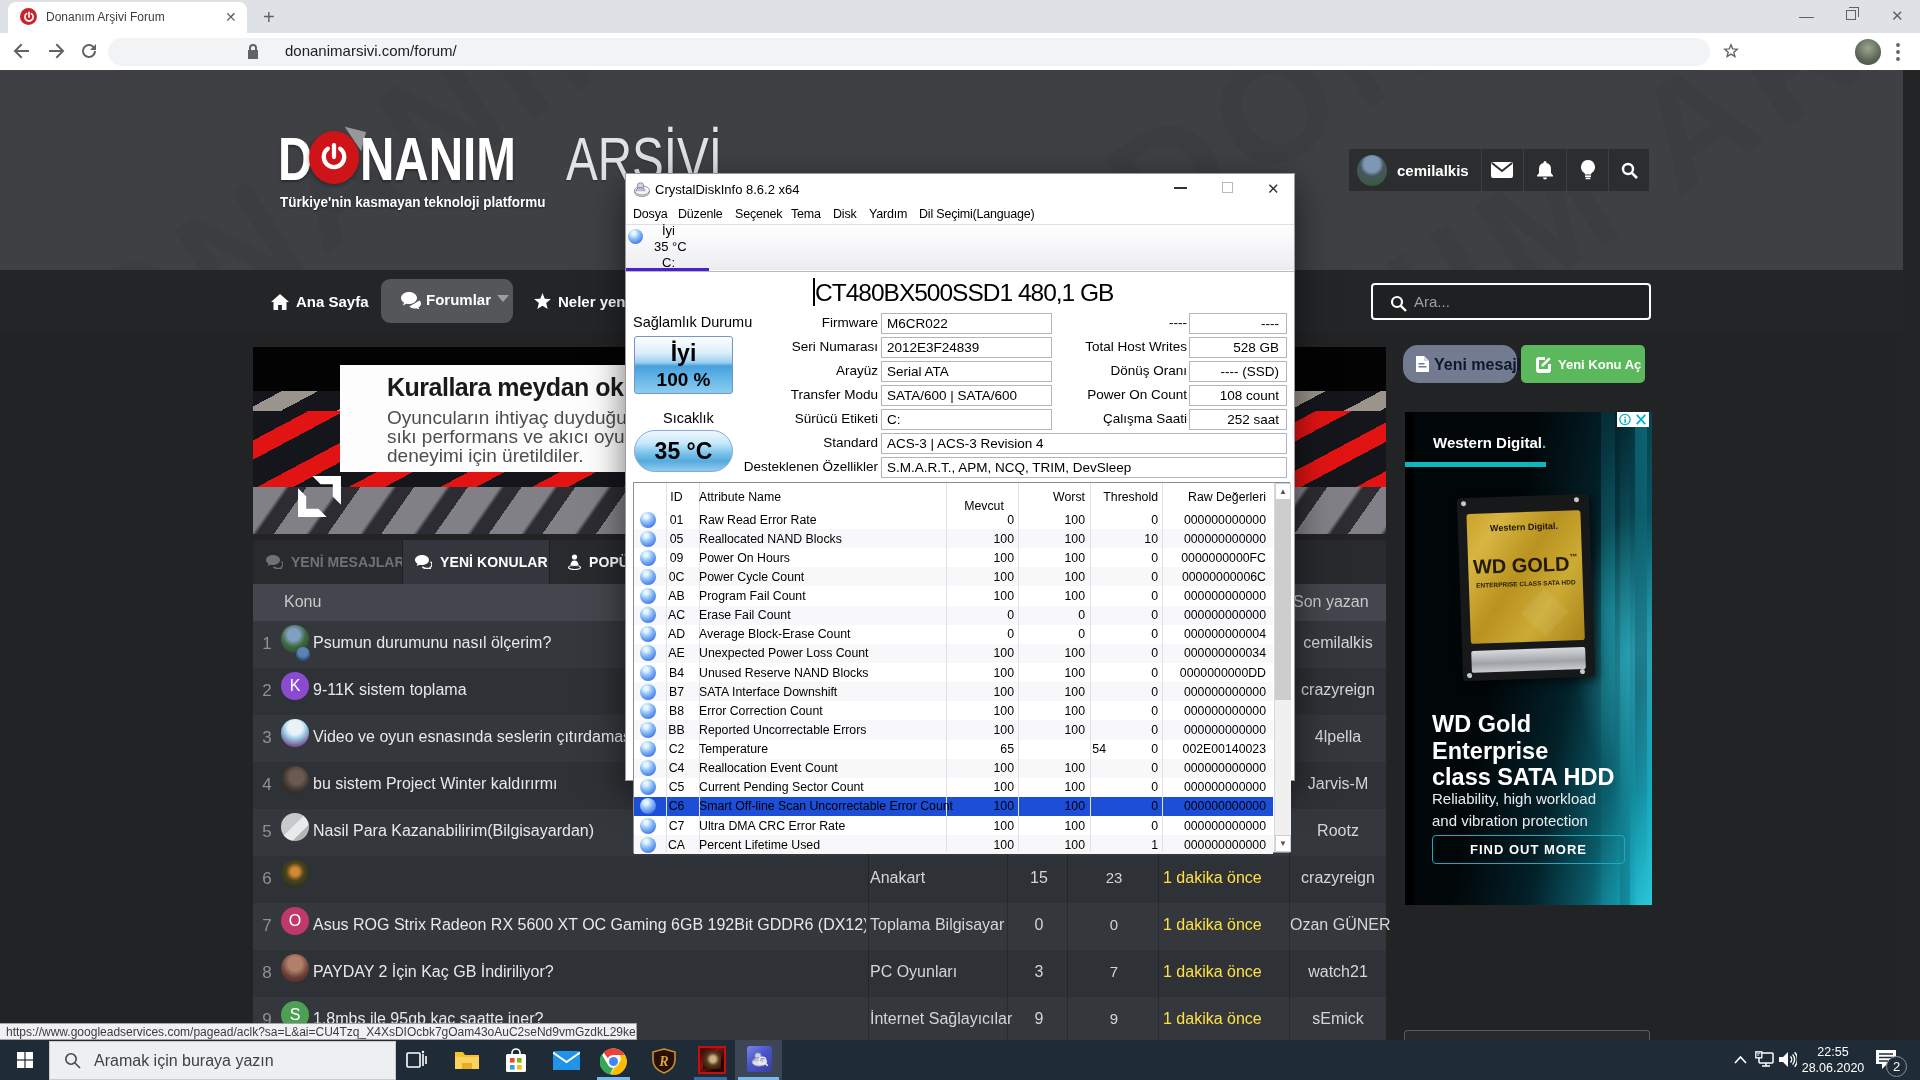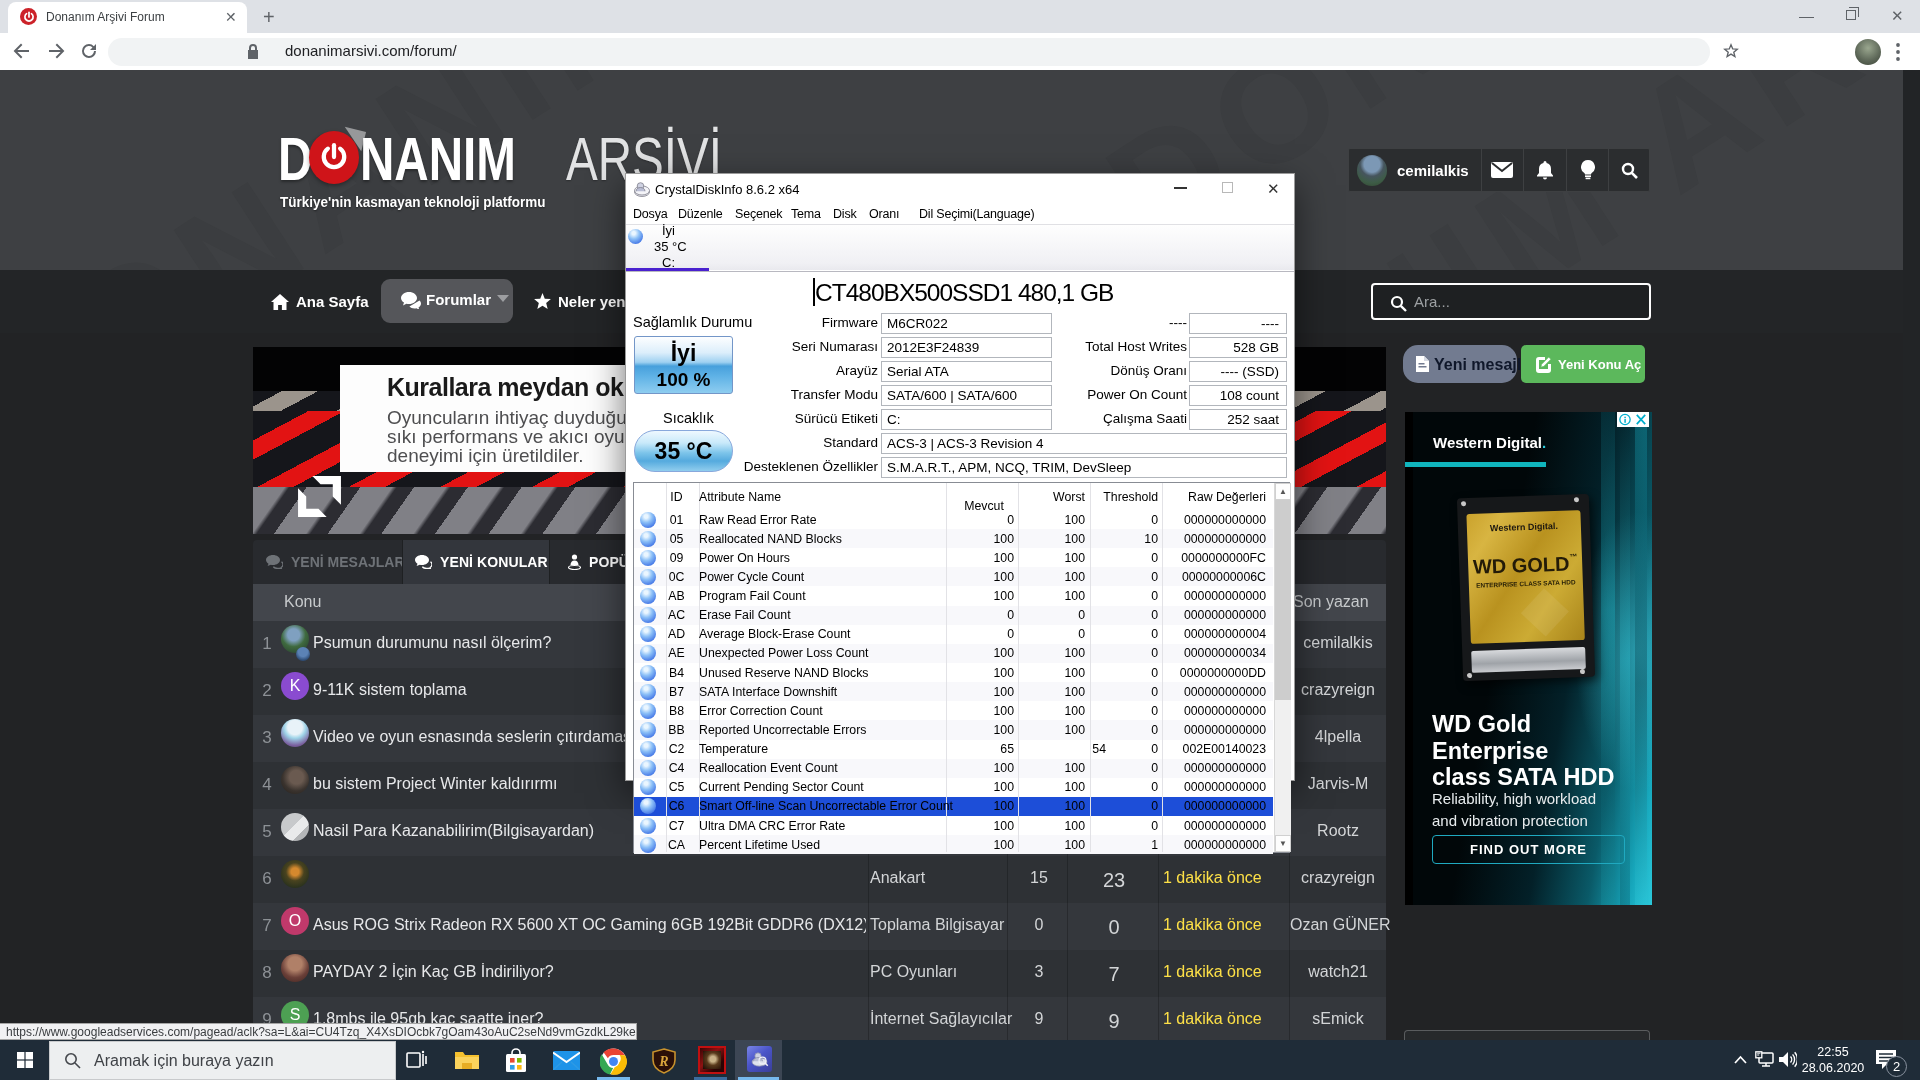--- a/index.html
+++ b/index.html
@@ -73,21 +73,21 @@
   
   .row { position:absolute; left:253px; width:1133px; height:47px; }
   .row.odd { background:#34373c; }
   .row.even { background:#2e3135; }
   .rnum { position:absolute; left:5px; top:13px; width:18px; text-align:center; color:#8d9196; font-size:17px; }
   .rav { position:absolute; left:28px; top:4px; width:28px; height:28px; border-radius:50%; }
   .rav2 { position:absolute; left:43px; top:26px; width:14px; height:14px; border-radius:50%; }
   .rtitle { position:absolute; left:60px; top:13px; font-size:16px; color:#e7e8ea; white-space:nowrap; width:553px; overflow:hidden; }
   .rcat { position:absolute; left:617px; top:13px; font-size:16px; color:#d3d5d7; }
   .rn1 { position:absolute; left:766px; top:13px; width:40px; text-align:center; font-size:16px; color:#d3d5d7; }
-  .rn2 { position:absolute; left:841px; top:13px; width:40px; text-align:center; font-size:20px; color:#d3d5d7; }
+  .rn2 { position:absolute; left:841px; top:13px; width:40px; text-align:center; font-size:15px; color:#d3d5d7; }
   .rtime { position:absolute; left:910px; top:13px; font-size:16px; color:#fde047; }
   .rlast { position:absolute; left:1037px; top:13px; width:96px; text-align:center; font-size:16px; color:#d3d5d7; white-space:nowrap; }
   .vsep { position:absolute; top:0; width:1px; height:47px; background:rgba(0,0,0,0.22); }
 
   
   #btnmsg { position:absolute; left:1403px; top:12px; width:114px; height:38px; background:#727b90; border-radius:15px; color:#0f172a; font-weight:bold; font-size:16px; text-align:center; line-height:39px; }
   #btnnew { position:absolute; left:1521px; top:12px; width:124px; height:38px; background:#5cb85c; border-radius:5px; color:#fff; font-weight:bold; font-size:13px; text-align:center; line-height:39px; }
 
   
   #wdad { position:absolute; left:1405px; top:79px; width:247px; height:493px; overflow:hidden;
@@ -476,21 +476,21 @@
       <div style="position:absolute; left:548px; top:13px; width:13px; height:1.6px; background:#333;"></div>
       <div style="position:absolute; left:596px; top:8px; width:11px; height:11px; border:1.2px solid #b8b8b8;"></div>
       <div class="t" style="left:641px; top:6px; font-size:15px; color:#333;">✕</div>
     </div>
     <div id="cdimenu">
       <div class="t" style="left:7px; top:3px;">Dosya</div>
       <div class="t" style="left:52px; top:3px;">Düzenle</div>
       <div class="t" style="left:109px; top:3px;">Seçenek</div>
       <div class="t" style="left:165px; top:3px;">Tema</div>
       <div class="t" style="left:207px; top:3px;">Disk</div>
-      <div class="t" style="left:243px; top:3px;">Oranı</div>
+      <div class="t" style="left:243px; top:3px;">Yardım</div>
       <div class="t" style="left:293px; top:3px;">Dil Seçimi(Language)</div>
     </div>
     <div id="cdistrip">
       <div style="position:absolute; left:2px; top:4px; width:15px; height:15px; border-radius:50%; background:radial-gradient(circle at 38% 28%, #eaf6ff 0 12%, #8cc0f7 40%, #4a7de8 75%, #2c55c0);"></div>
       <div class="t" style="left:36px; top:-2px;">İyi</div>
       <div class="t" style="left:28px; top:14px;">35 °C</div>
       <div class="t" style="left:36px; top:30px;">C:</div>
     </div>
     <div id="cdiline"></div>
     <div id="cdisep"></div>

